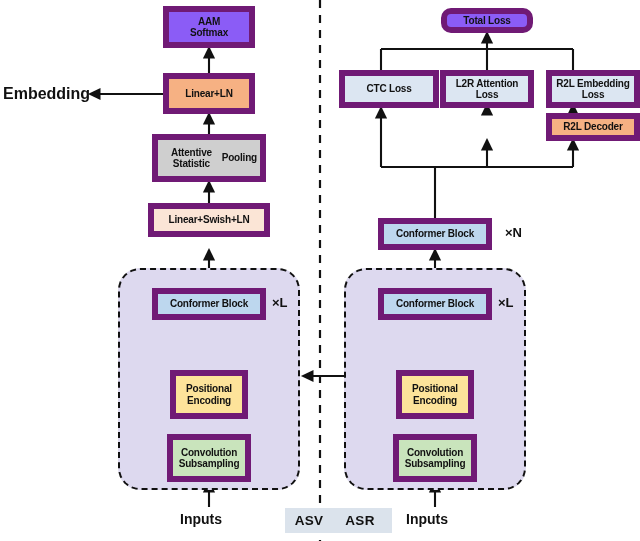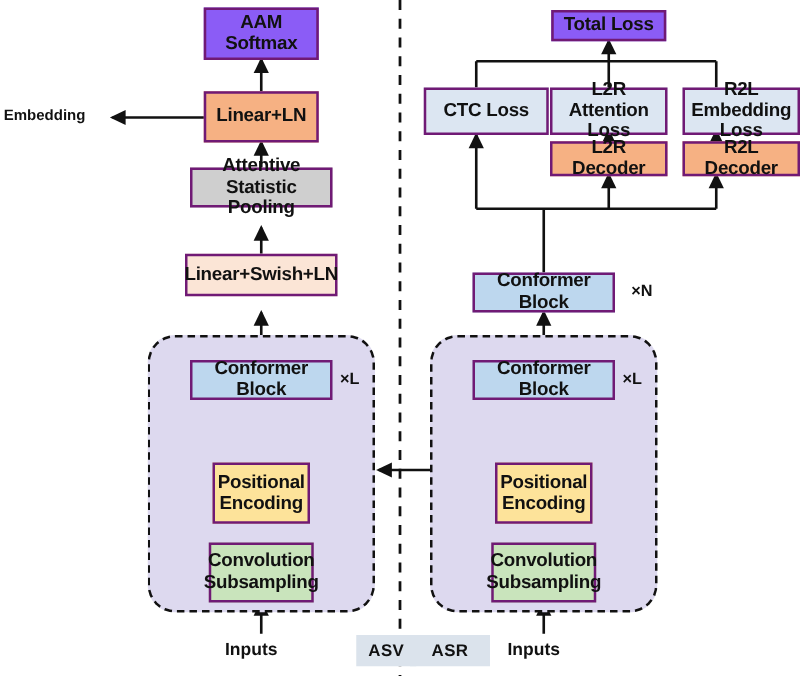--- a/index.html
+++ b/index.html
@@ -3,24 +3,24 @@
 <meta charset="utf-8">
 <style>
   html,body{margin:0;padding:0;background:#ffffff;}
   body{width:640px;height:541px;position:relative;overflow:hidden;
        font-family:"Liberation Sans","DejaVu Sans",sans-serif;
        -webkit-font-smoothing:antialiased;}
 
   #stage{position:absolute;left:0;top:0;width:640px;height:541px;}
 
   
-  .node{position:absolute;box-sizing:border-box;border:2px solid #701a75;
+  .node{position:absolute;box-sizing:border-box;border:6px solid #701a75;
         display:flex;align-items:center;justify-content:center;
         text-align:center;line-height:1.12;color:#111;
-        font-size:15px;font-weight:700;letter-spacing:-.2px;
+        font-size:10px;font-weight:700;letter-spacing:-.2px;
         padding:2px 3px;}
   .node span{display:block;}
 
   .purple{background:#8b5cf6;}
   .orange{background:#f6b183;}
   .grey{background:#cfcfcf;}
   .peach{background:#fbe5d6;}
   .blue{background:#bdd7ee;}
   .lblue{background:#dce6f2;}
   .yellow{background:#fde39a;}
@@ -118,21 +118,21 @@
 
   <div class="node purple" style="left:163px;top:6px;width:92px;height:42px;flex-direction:column;">
     <span>AAM</span>
     <span>Softmax</span>
   </div>
 
   <div class="node orange" style="left:163px;top:73px;width:92px;height:41px;">
     <span>Linear+LN</span>
   </div>
 
-  <div class="node grey" style="left:152px;top:134px;width:114px;height:32px;flex-direction:column;">
+  <div class="node grey" style="left:152px;top:134px;width:114px;height:48px;flex-direction:row;">
     <span>Attentive Statistic</span>
     <span>Pooling</span>
   </div>
 
   <div class="node peach" style="left:148px;top:203px;width:122px;height:34px;">
     <span>Linear+Swish+LN</span>
   </div>
 
   <div class="node blue" style="left:152px;top:288px;width:114px;height:32px;">
     <span>Conformer Block</span>
@@ -142,47 +142,44 @@
   <div class="node yellow" style="left:170px;top:370px;width:78px;height:49px;flex-direction:column;">
     <span>Positional</span>
     <span>Encoding</span>
   </div>
 
   <div class="node green" style="left:167px;top:434px;width:84px;height:48px;flex-direction:column;">
     <span>Convolution</span>
     <span>Subsampling</span>
   </div>
 
-  <div class="txt" style="left:3px;top:85px;font-size:12px;">Embedding</div>
+  <div class="txt" style="left:3px;top:85px;font-size:16px;">Embedding</div>
 
   <div class="txt" style="left:180px;top:511px;font-size:14px;">Inputs</div>
 
   <div class="chip" style="left:285px;top:508px;width:48px;height:25px;">ASV</div>
 
-  <div class="node purple" style="left:441px;top:8px;width:92px;height:25px;">
+  <div class="node purple" style="left:441px;top:8px;width:92px;height:25px;border-radius:10px;">
     <span>Total Loss</span>
   </div>
 
   <div class="node lblue" style="left:339px;top:70px;width:100px;height:38px;">
     <span>CTC Loss</span>
   </div>
 
   <div class="node lblue" style="left:440px;top:70px;width:94px;height:38px;flex-direction:column;">
     <span>L2R Attention</span>
     <span>Loss</span>
   </div>
 
   <div class="node lblue" style="left:546px;top:70px;width:94px;height:38px;flex-direction:column;">
     <span>R2L Embedding</span>
     <span>Loss</span>
   </div>
 
-  <div class="node orange" style="left:440px;top:113px;width:94px;height:28px;">
-    <span>L2R Decoder</span>
-  </div>
 
   <div class="node orange" style="left:546px;top:113px;width:94px;height:28px;">
     <span>R2L Decoder</span>
   </div>
 
   <div class="node blue" style="left:378px;top:218px;width:114px;height:32px;">
     <span>Conformer Block</span>
   </div>
   <div class="mult" style="left:505px;top:225px;">×N</div>
 

